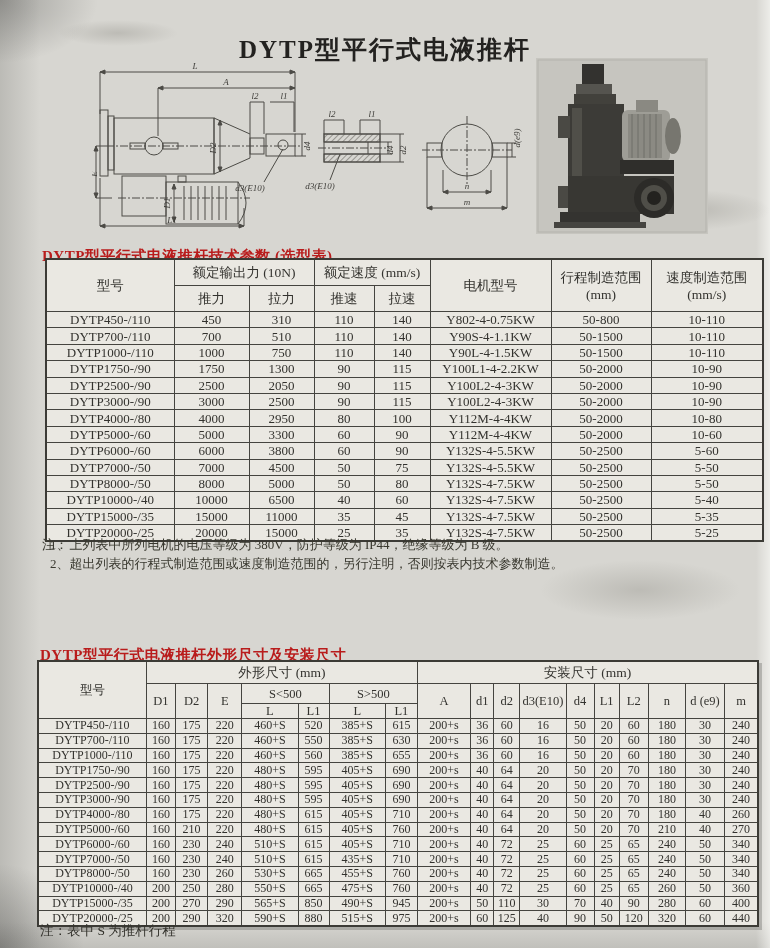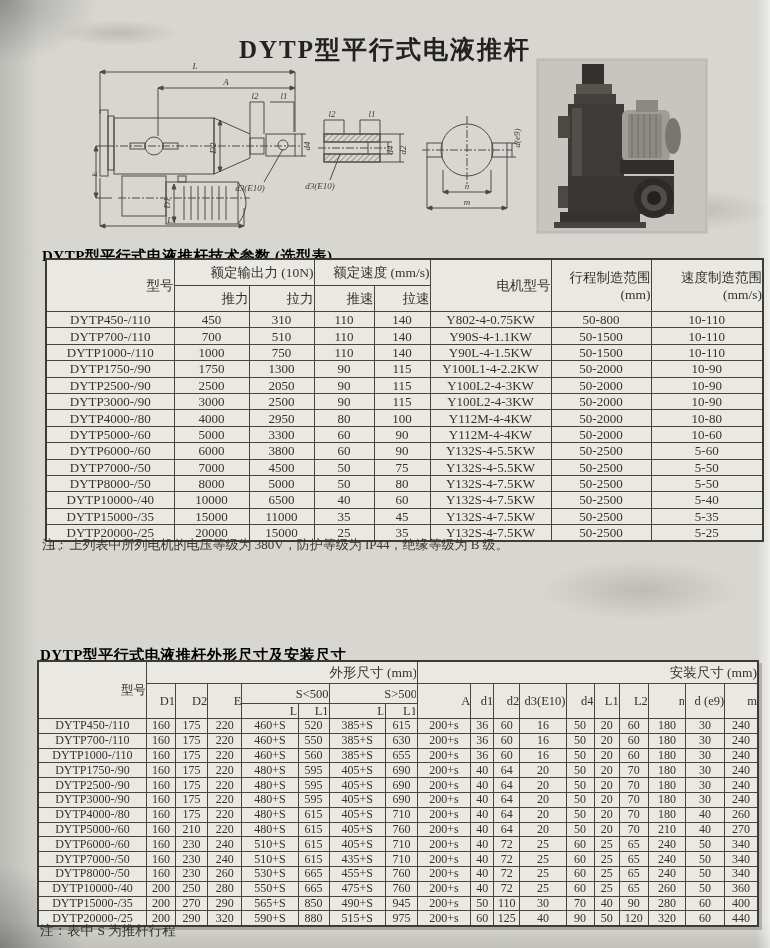--- a/index.html
+++ b/index.html
@@ -27,28 +27,28 @@
   .page-title{position:absolute;top:16px;left:0;width:100%;text-align:center;
     font-size:25px;font-weight:bold;letter-spacing:2px;color:#232220;}
 
   
   .drawing{position:absolute;left:92px;top:58px;width:462px;height:174px;}
   .drawing svg{display:block;}
   .dim-text{font-family:"Liberation Serif","DejaVu Serif",serif;font-style:italic;
     font-size:9px;fill:#3e3d39;}
   .photo{position:absolute;left:536px;top:58px;width:172px;height:176px;}
 
-  .sec-heading{position:absolute;font-size:15px;font-weight:bold;color:#000000;letter-spacing:.5px;}
+  .sec-heading{position:absolute;font-size:15px;font-weight:bold;color:#b91c1c;letter-spacing:.5px;}
   .sec1{left:42px;top:235px;}
   .sec2{left:40px;top:634px;}
 
   table{border-collapse:collapse;table-layout:fixed;background:#eae8e2;}
   th,td{border:1px solid #45443f;text-align:center;vertical-align:middle;
     padding:0;overflow:hidden;white-space:nowrap;color:#33322e;}
-  th{font-weight:normal;white-space:normal;text-align:right;}
+  th{font-weight:normal;white-space:normal;}
 
   .t1{position:absolute;left:45px;top:258px;width:715px;border:2px solid #3c3b36;}
   .t1 th{font-size:13.5px;line-height:17px;height:25px;}
   .t1 td{font-size:13px;height:15.4px;line-height:15px;}
   .t1 td.model, .t2 td.model{text-align:center;}
 
   .t2{position:absolute;left:37px;top:660px;width:722px;border:2px solid #3c3b36;
       box-shadow:3px 3px 0 rgba(70,70,66,.28);}
   .t2 th{font-size:12.5px;line-height:14px;height:19px;border-radius:8px;}
   .t2 td{font-size:12px;height:13.8px;line-height:13px;}
@@ -423,20 +423,21 @@
         <td>50-2500</td>
         <td>5-25</td>
       </tr>
     </tbody>
 </table>
 
 <div class="notes">
   <span class="prefix">注：</span>
   <div class="note-list">
     <div class="note-item">1、上列表中所列电机的电压等级为 380V，防护等级为 IP44，绝缘等级为 B 级。</div>
+    <div class="note-item">2、超出列表的行程式制造范围或速度制造范围的，另行注明，否则按表内技术参数制造。</div>
   </div>
 </div>
 
 <h2 class="sec-heading sec2">DYTP型平行式电液推杆外形尺寸及安装尺寸</h2>
 
 <table class="t2">
   <colgroup>
     <col style="width:108px">
       <col style="width:29px">
       <col style="width:32px">

